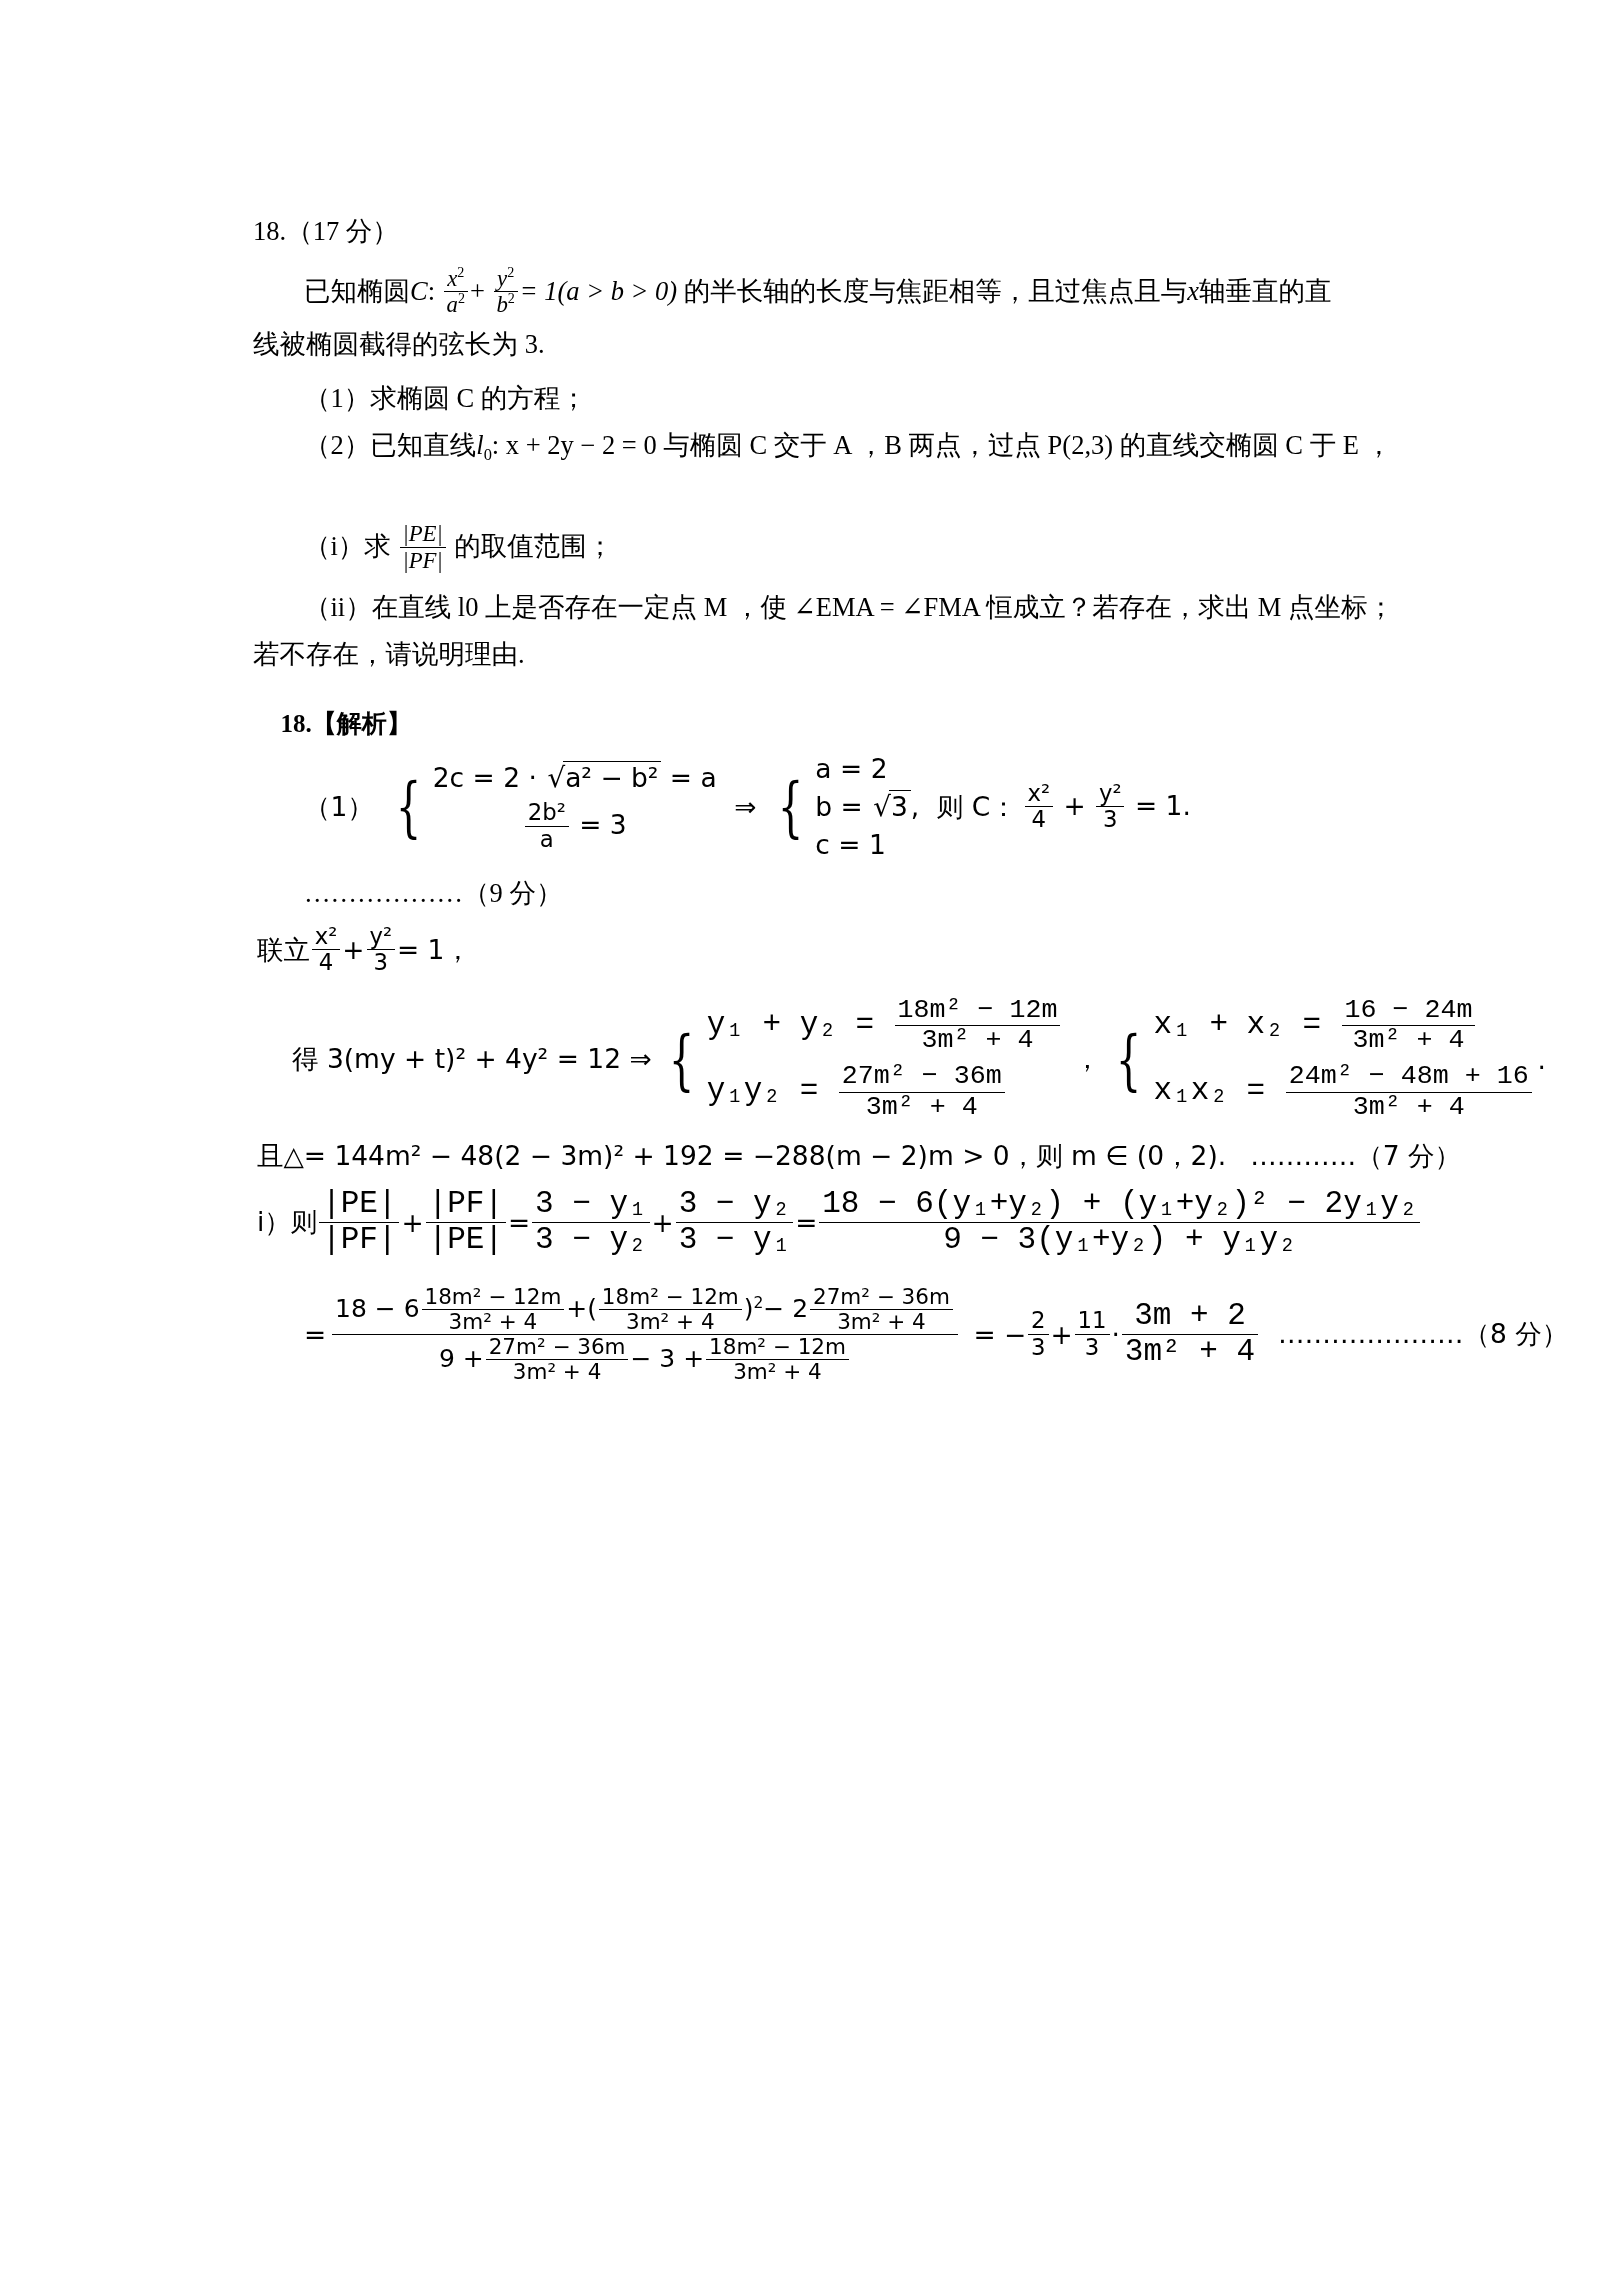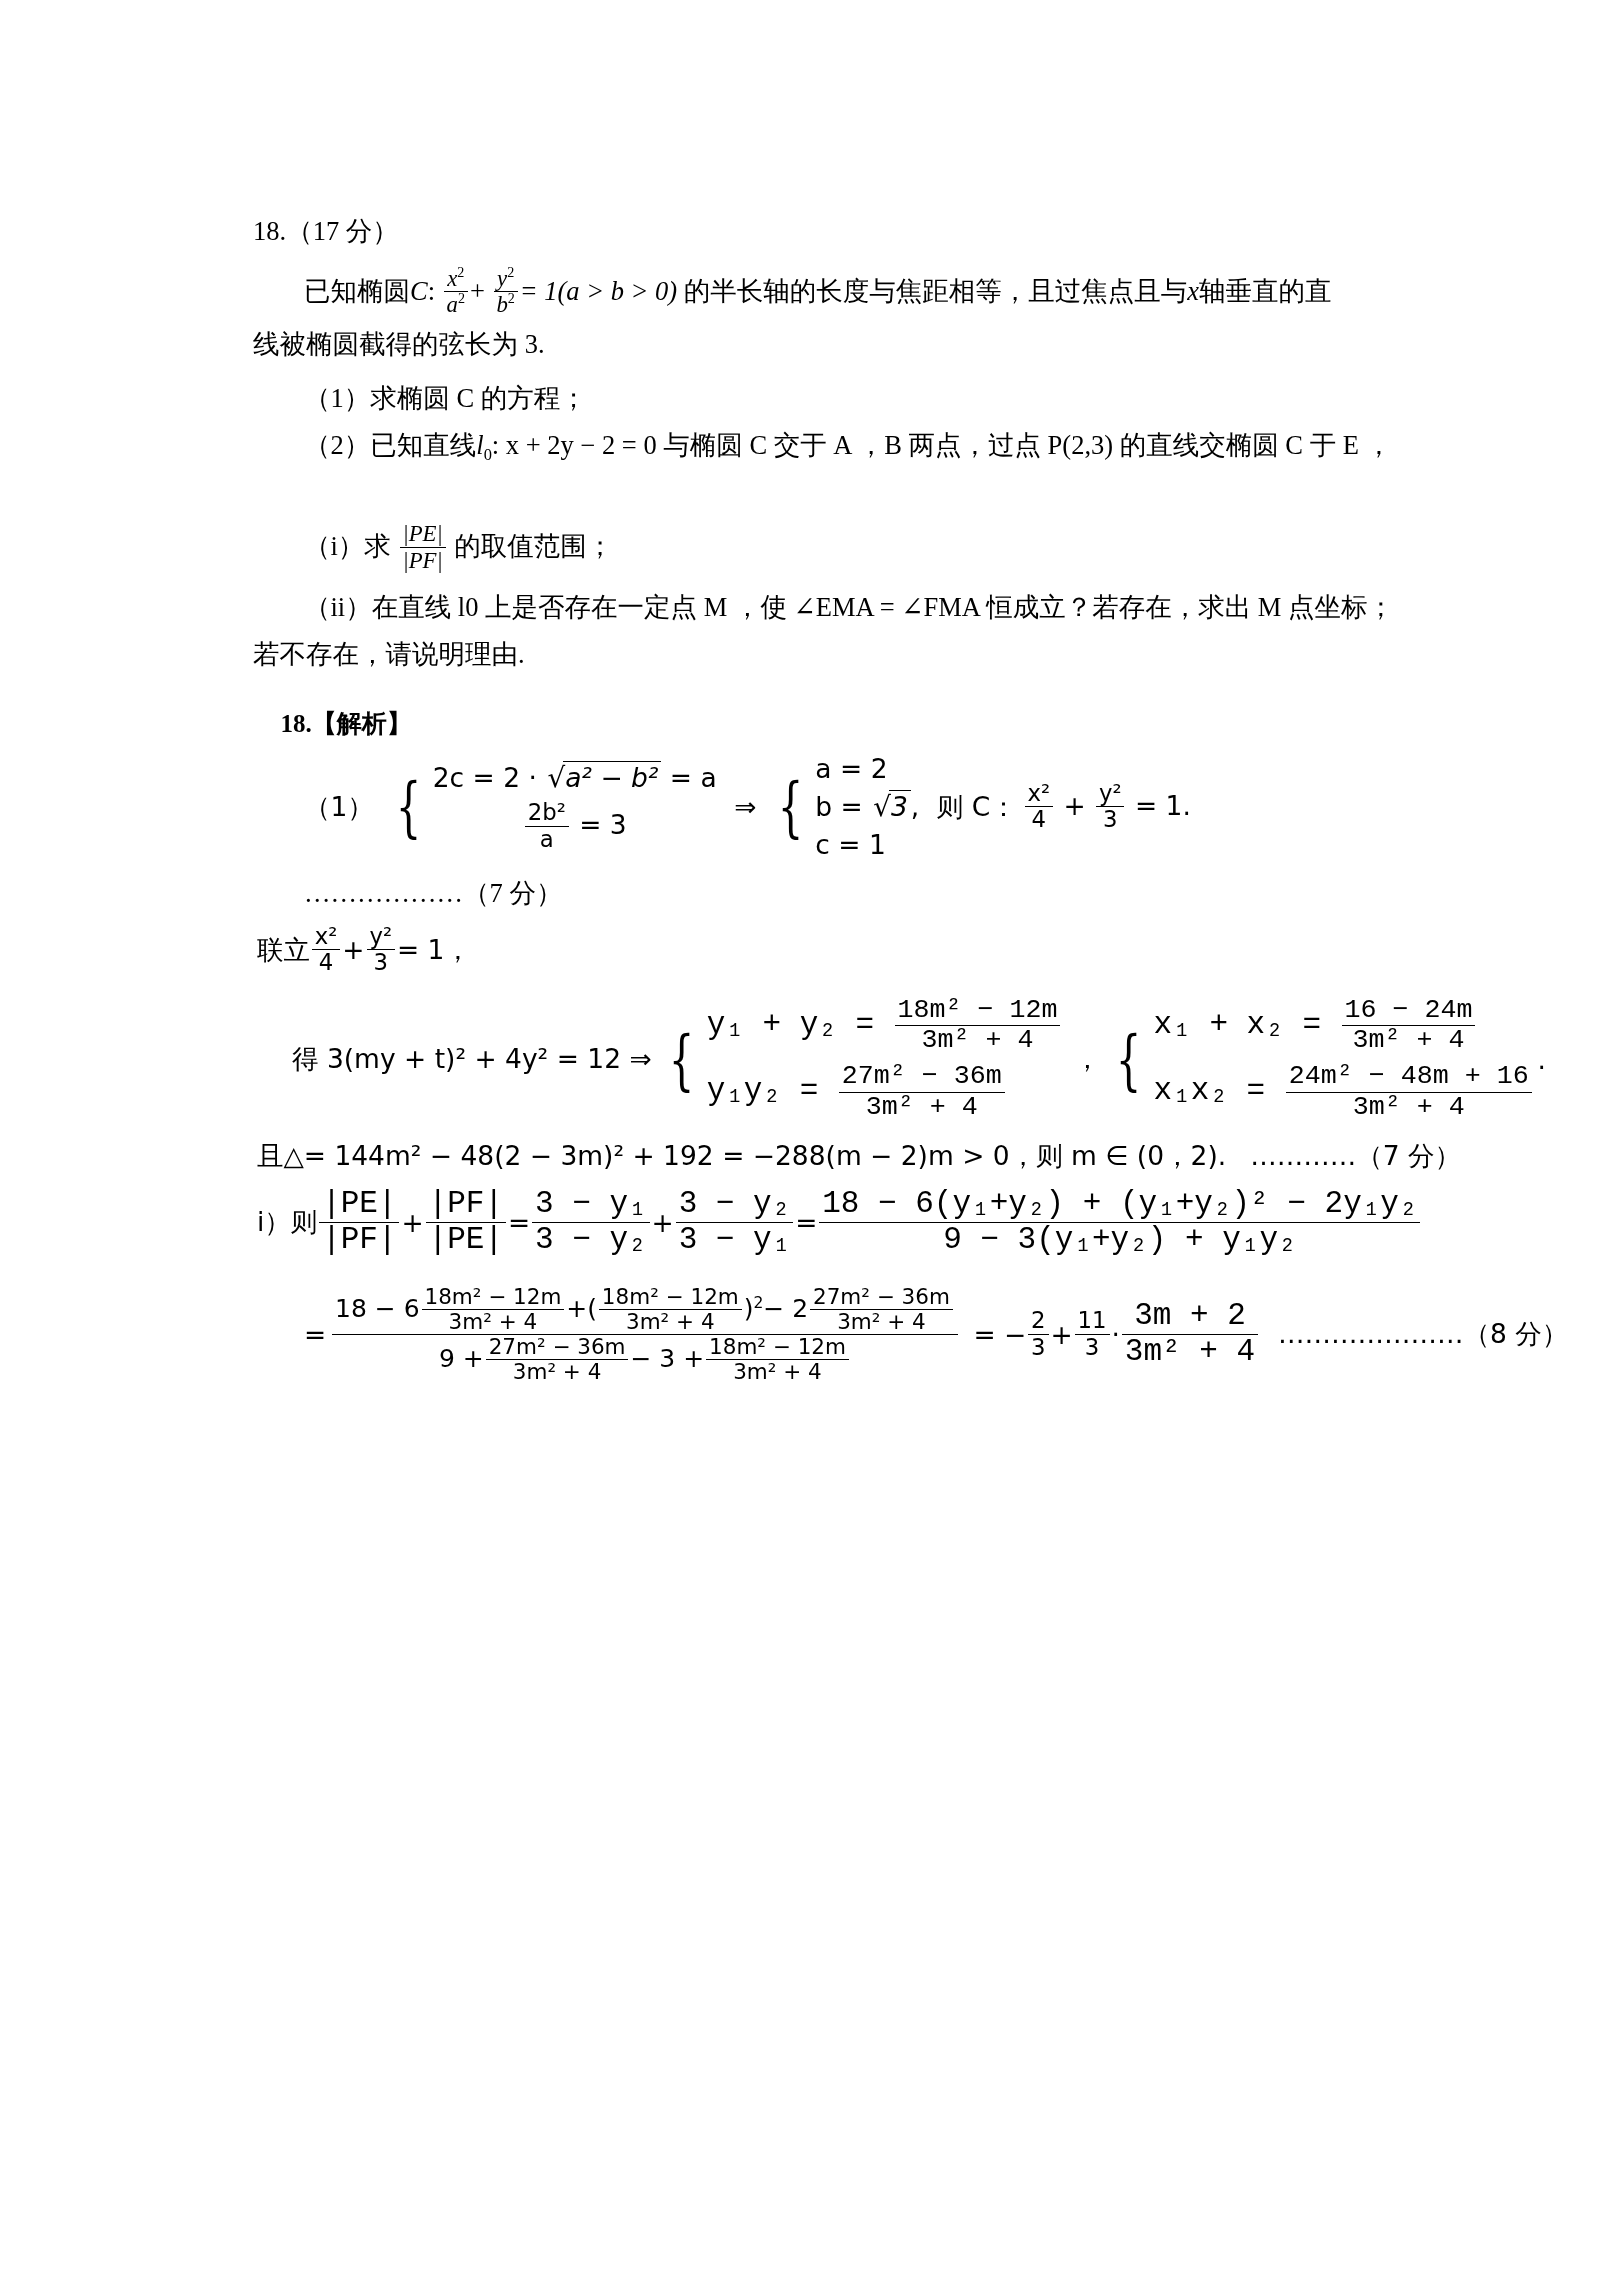--- a/index.html
+++ b/index.html
@@ -82,21 +82,20 @@
     display: inline-block;
     position: relative;
     padding-left: 2px;
   }
   .sqrt > .rad { font-size: 1.05em; }
   .sqrt > .body {
     border-top: 1.3px solid #000;
     padding: 0 2.9px 0 2px;
     display: inline-block;
     margin-left: -2px;
-    font-style: italic;
   }
 
   
   .sol-head {
     font-size: 25px;
     font-weight: bold;
     margin: 0 0 13.7px 0;
   }
   .sol-line {
     font-size: 26.5px;
@@ -214,21 +213,21 @@
         </span>
         <span>+</span>
         <span class="frac">
           <span class="num">y²</span>
           <span class="den">3</span>
         </span>
         <span>= 1.</span>
       </span>
     </div>
 
-    <div class="sol-line" style="margin-left:51px">………………（7 分）</div>
+    <div class="sol-line" style="margin-left:51px">………………（9 分）</div>
 
 
     <div class="eqrow sans" style="margin-left:3.9px">
       <span>联立</span>
       <span class="frac">
         <span class="num">x²</span>
         <span class="den">4</span>
       </span>
       <span>+</span>
       <span class="frac">

